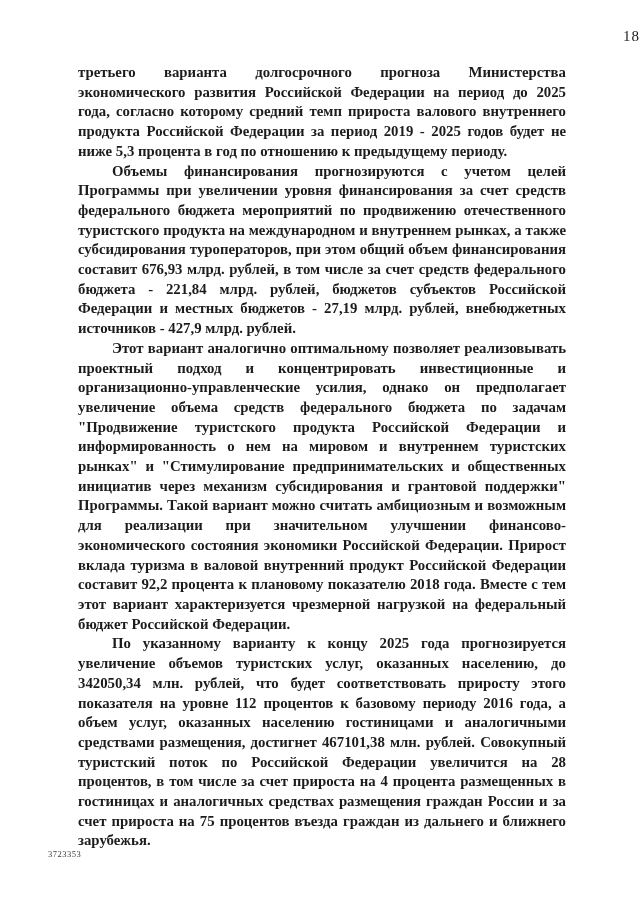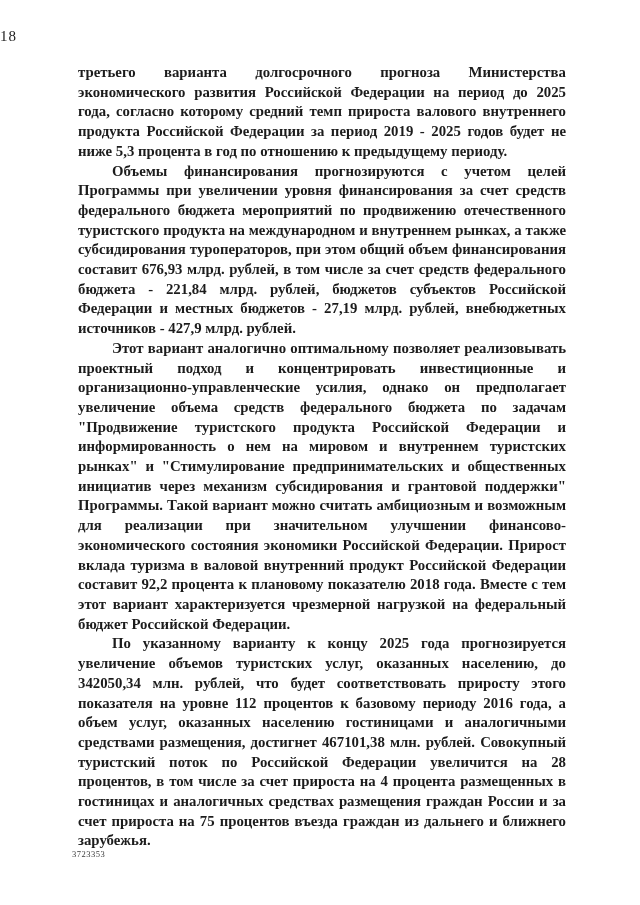--- a/index.html
+++ b/index.html
@@ -11,21 +11,21 @@
     background: #ffffff;
     font-family: "Liberation Serif", "DejaVu Serif", serif;
     color: #1c1c1c;
     overflow: hidden;
   }
   .page-number {
     position: absolute;
     top: 28px;
     left: 0;
     width: 100%;
-    text-align: left;
+    text-align: right;
     font-size: 15px;
     letter-spacing: 1px;
   }
   .content {
     position: absolute;
     top: 63px;
     left: 78px;
     width: 488px;
     font-size: 14.8px;
     line-height: 19.7px;
@@ -36,21 +36,21 @@
   .content p {
     margin: 0;
     padding: 0;
   }
   .content p.indent {
     text-indent: 34px;
   }
   .footer-code {
     position: absolute;
     top: 849px;
-    left: 72px;
+    left: 48px;
     font-size: 8.5px;
     color: #3a3a3a;
     letter-spacing: 0.5px;
   }
 </style>
 </head>
 <body>
 
 <div class="page">
 

